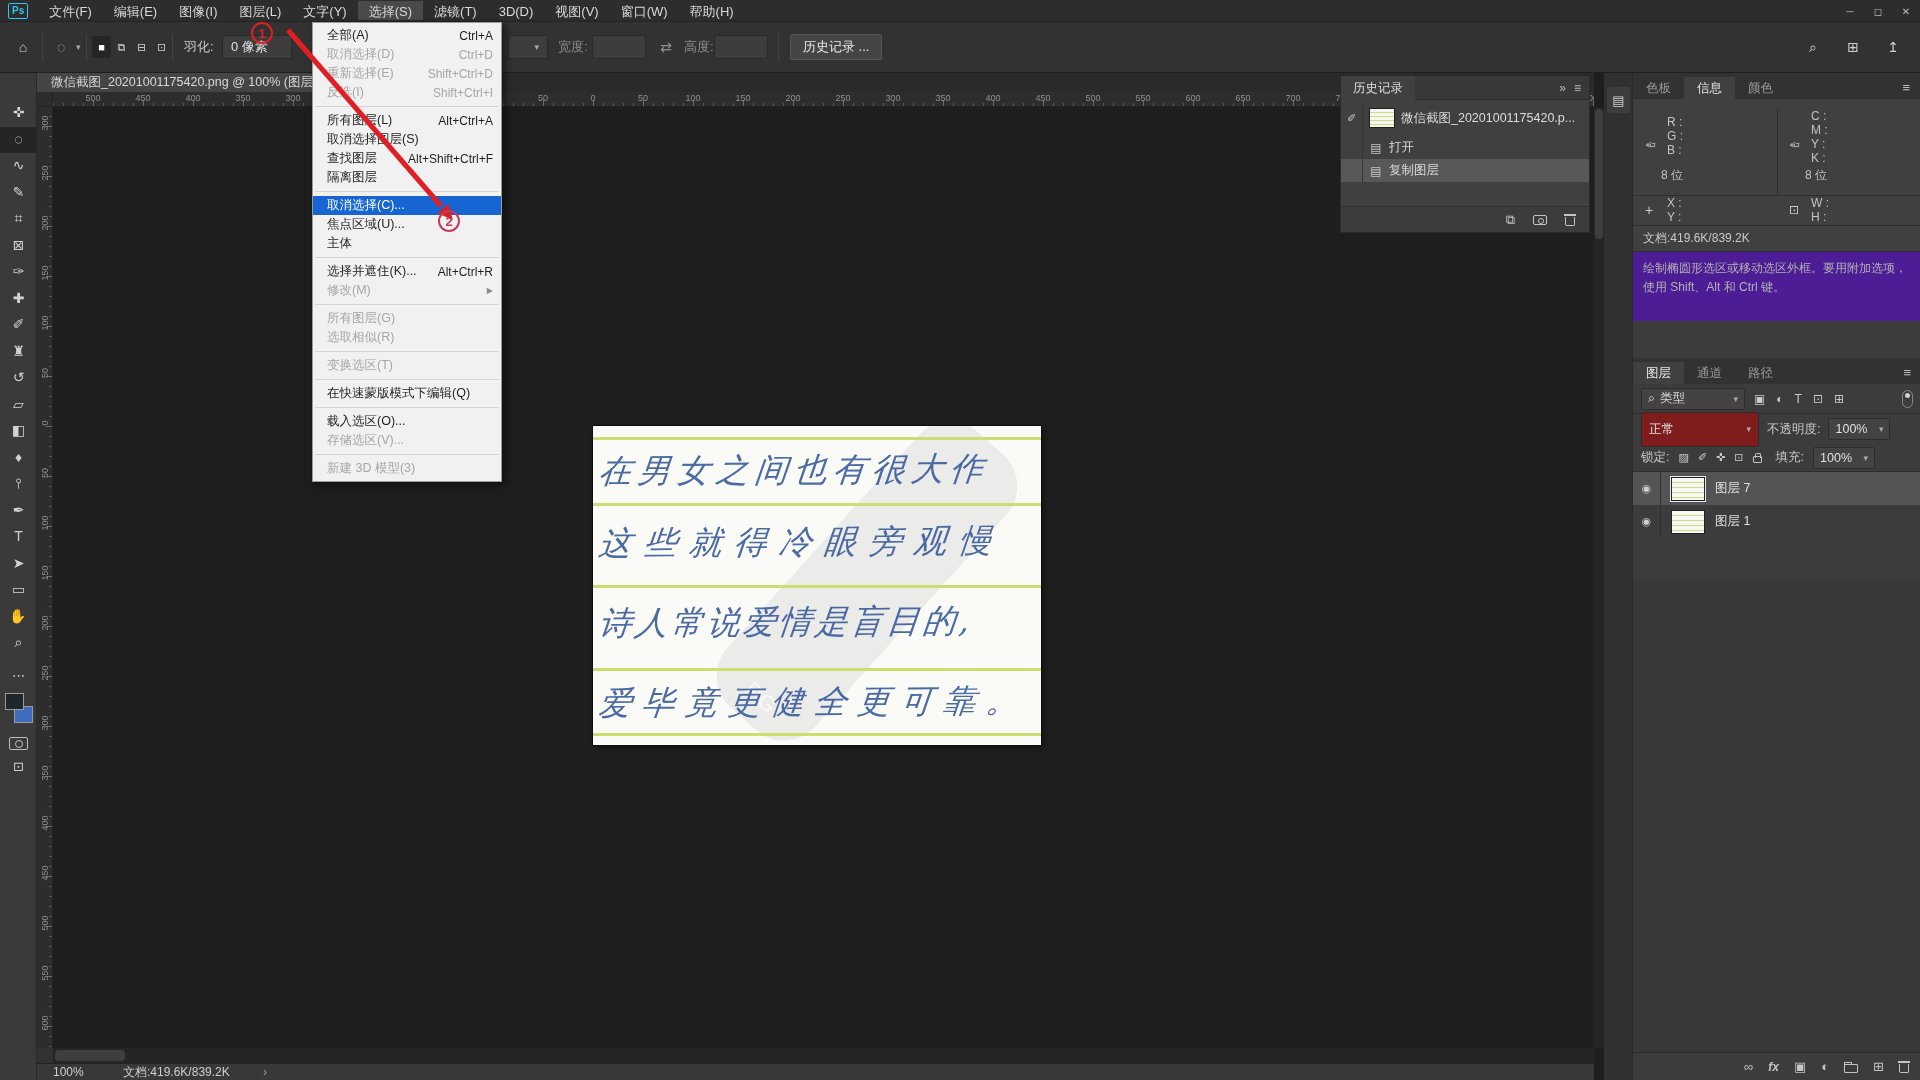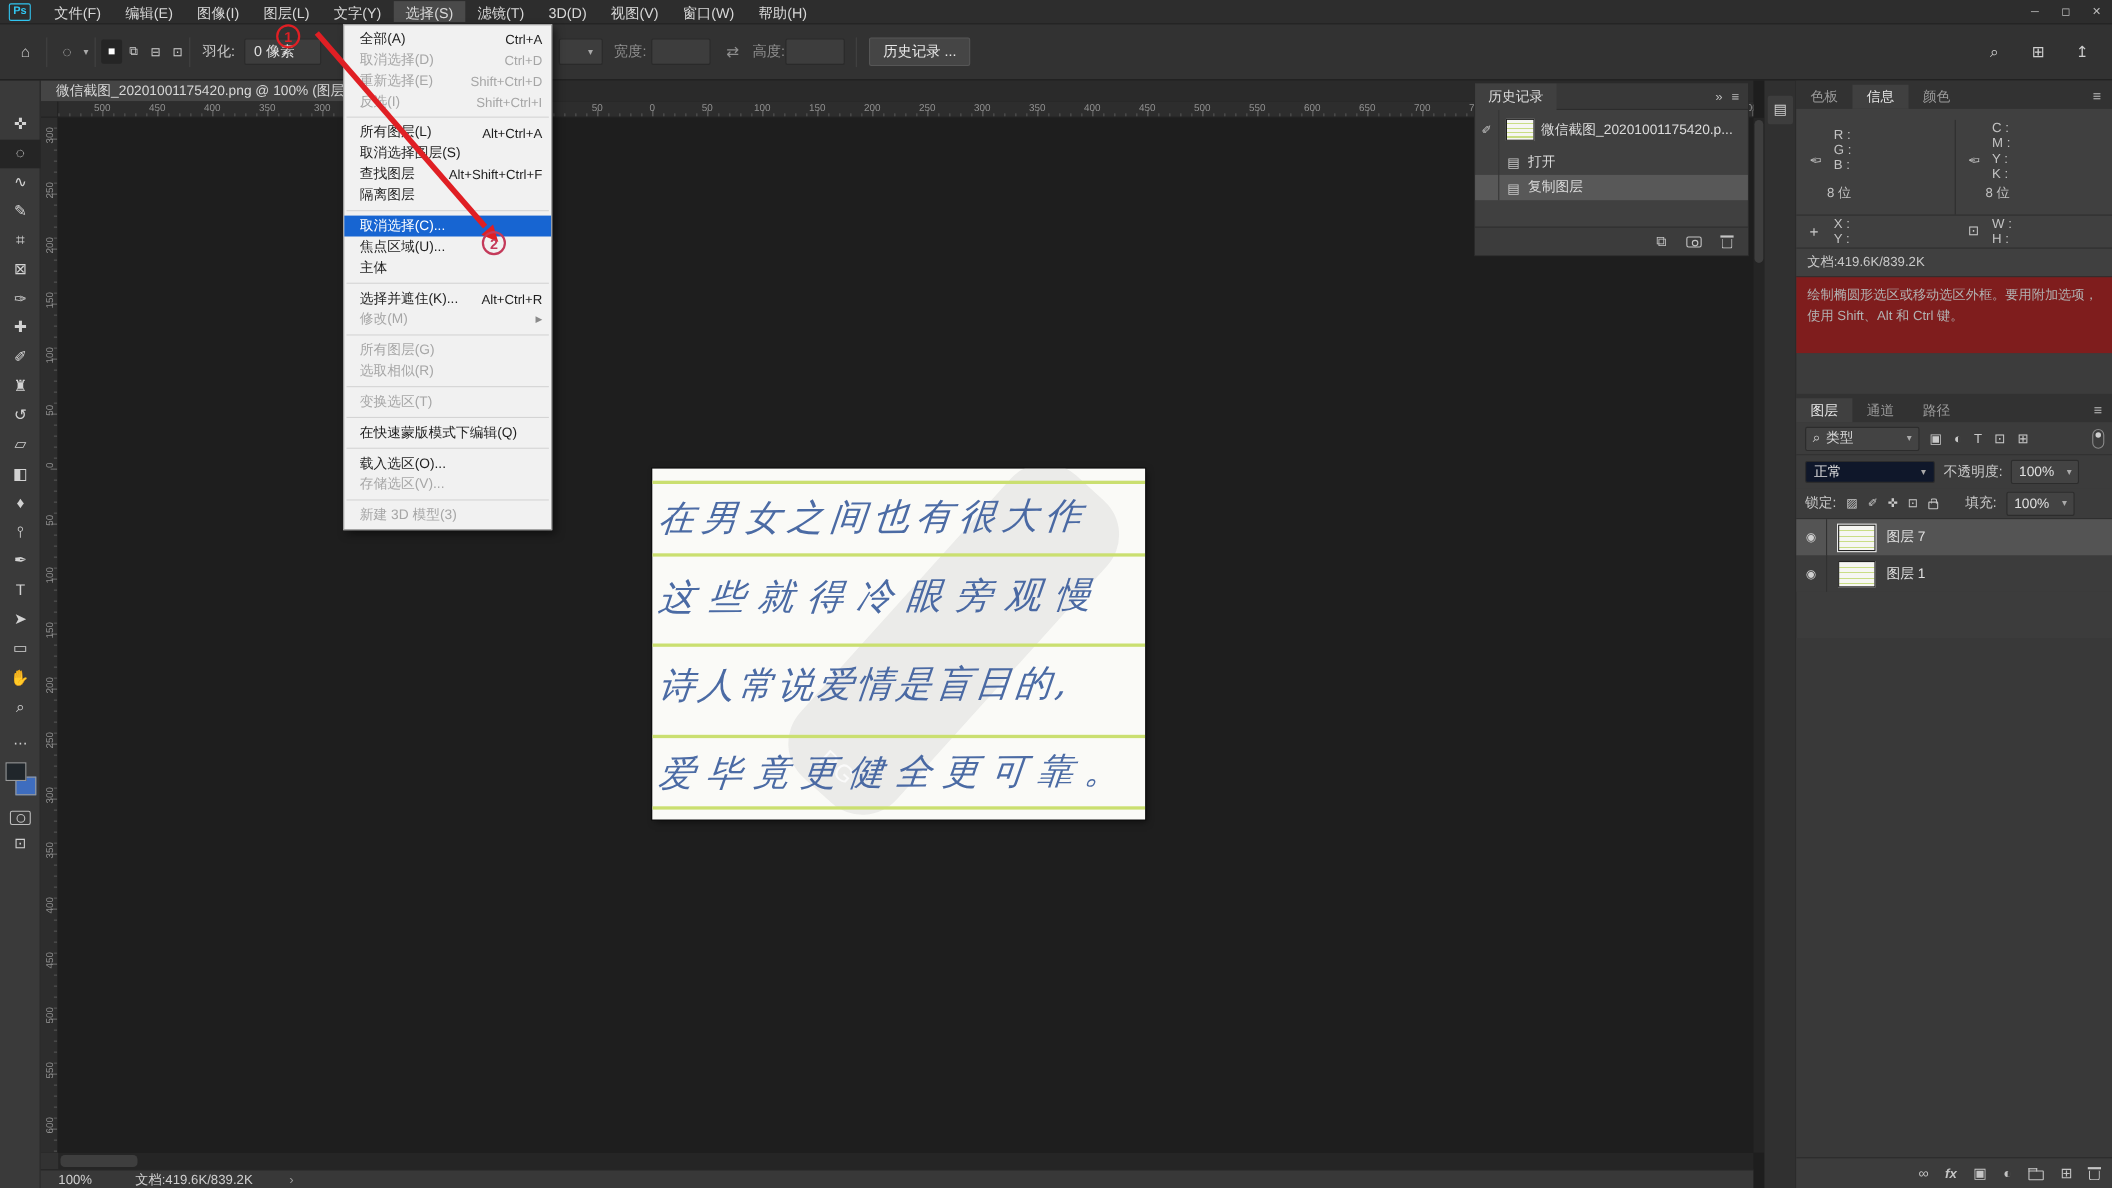--- a/index.html
+++ b/index.html
@@ -94,31 +94,31 @@
 .ptabs .pmenu{margin-left:auto;padding-right:10px;color:#bdbdbd;font-size:13px;line-height:22px}
 
 #info-body{position:absolute;left:0;top:26px;width:288px;height:152px;background:#404040;font-size:12px;color:#c3c3c3}
 #info-cols{position:absolute;left:0;top:6px;width:288px;height:86px}
 #info-col-divider{position:absolute;left:144px;top:4px;width:1px;height:86px;background:#2e2e2e}
 .dropper{position:absolute;font-size:13px;color:#c9c9c9;transform:rotate(180deg)}
 .ilab{position:absolute;line-height:14px}
 .idepth{position:absolute;color:#c3c3c3}
 #info-row2{position:absolute;left:0;top:96px;width:288px;height:30px;border-top:1px solid #2e2e2e}
 #info-doc{position:absolute;left:0;top:126px;width:288px;height:26px;border-top:1px solid #2e2e2e;line-height:25px;padding-left:10px;color:#c9c9c9}
-#info-tip{position:absolute;left:0;top:178px;width:288px;height:70px;background:#7f1d1d;border-top:1px solid #2e2e2e;color:#b2b2b2;font-size:12px;line-height:1.55;padding:7px 12px 0 10px}
+#info-tip{position:absolute;left:0;top:178px;width:288px;height:70px;background:#4c1d95;border-top:1px solid #2e2e2e;color:#b2b2b2;font-size:12px;line-height:1.55;padding:7px 12px 0 10px}
 
 #layers{position:absolute;left:0;top:285px;width:288px;height:722px}
 #layers-filter{height:30px;background:#3c3c3c;display:flex;align-items:center;gap:9px;padding:0 8px;border-bottom:1px solid #2e2e2e}
 #type-box{width:104px;height:22px;background:#434343;border:1px solid #2c2c2c;border-radius:2px;display:flex;align-items:center;padding:0 6px;gap:5px;color:#d5d5d5;font-size:12.5px}
 #type-box .cv{margin-left:auto;font-size:9px;color:#aaa}
 .ficon{color:#c9c9c9;font-size:12px}
 .icon-pill{width:11px;height:18px;border:1px solid #8a8a8a;border-radius:6px;position:relative;margin-left:auto}
 .icon-pill::after{content:'';position:absolute;left:2px;top:2px;width:5px;height:5px;border-radius:50%;background:#cfcfcf}
 #layers-blend{height:30px;display:flex;align-items:center;gap:8px;padding:0 8px;background:#3c3c3c}
-#blend-box{width:118px;height:20px;background:#0f172a;border:1px solid #2c2c2c;border-radius:2px;display:flex;align-items:center;padding:0 7px;color:#e0e0e0;font-size:12.5px}
+#blend-box{width:118px;height:35px;background:#7f1d1d;border:1px solid #2c2c2c;border-radius:2px;display:flex;align-items:center;padding:0 7px;color:#e0e0e0;font-size:12.5px}
 #blend-box .cv,.mini-box .cv{margin-left:auto;font-size:9px;color:#aaa}
 .mini-box{width:62px;height:22px;background:#434343;border:1px solid #2c2c2c;border-radius:2px;display:flex;align-items:center;padding:0 6px;color:#e0e0e0;font-size:12.5px}
 #layers-lock{height:28px;display:flex;align-items:center;gap:9px;padding:0 8px;background:#3c3c3c;border-bottom:1px solid #2e2e2e;color:#c9c9c9;font-size:12.5px}
 .lkicon{font-size:11px;color:#c9c9c9}
 .icon-lock{width:9px;height:7px;border:1px solid #c4c4c4;border-radius:1px;position:relative;margin-top:4px}
 .icon-lock::before{content:'';position:absolute;left:1px;top:-4px;width:4px;height:4px;border:1px solid #c4c4c4;border-bottom:none;border-radius:2px 2px 0 0}
 .l-row{height:33px;display:flex;align-items:center;background:#3c3c3c}
 .l-row.sel{background:#545454}
 .l-eye{width:28px;align-self:stretch;display:flex;align-items:center;justify-content:center;color:#cfcfcf;font-size:11px;border-right:1px solid #313131}
 .l-thumb{width:34px;height:24px;margin-left:10px;background:#f6f6f2;background-image:repeating-linear-gradient(180deg,transparent 0 4px,#c9dd84 4px 5px);border:1px solid #222}
@@ -738,21 +738,21 @@
     </div>
     <div id="layers-lock">
       <span>锁定:</span>
       <span id="lock-icons" style="display:flex;gap:9px;align-items:center">
           <div class="lkicon" style="display: flex; align-items: center;">▨</div>
           <div class="lkicon" style="display: flex; align-items: center;">✐</div>
           <div class="lkicon" style="display: flex; align-items: center;">✜</div>
           <div class="lkicon" style="display: flex; align-items: center;">⊡</div>
           <div class="lkicon icon-lock" style="display: flex; align-items: center;"></div>
         </span>
-      <span style="margin-left:16px">填充:</span>
+      <span style="margin-left:5px">填充:</span>
       <div class="mini-box">
         <span>100%</span>
         <span class="cv">▾</span>
       </div>
     </div>
     <div id="layer-rows">
         <div class="l-row sel">
           <div class="l-eye">◉</div>
           <div class="l-thumb"></div>
           <span class="l-name">图层 7</span>

